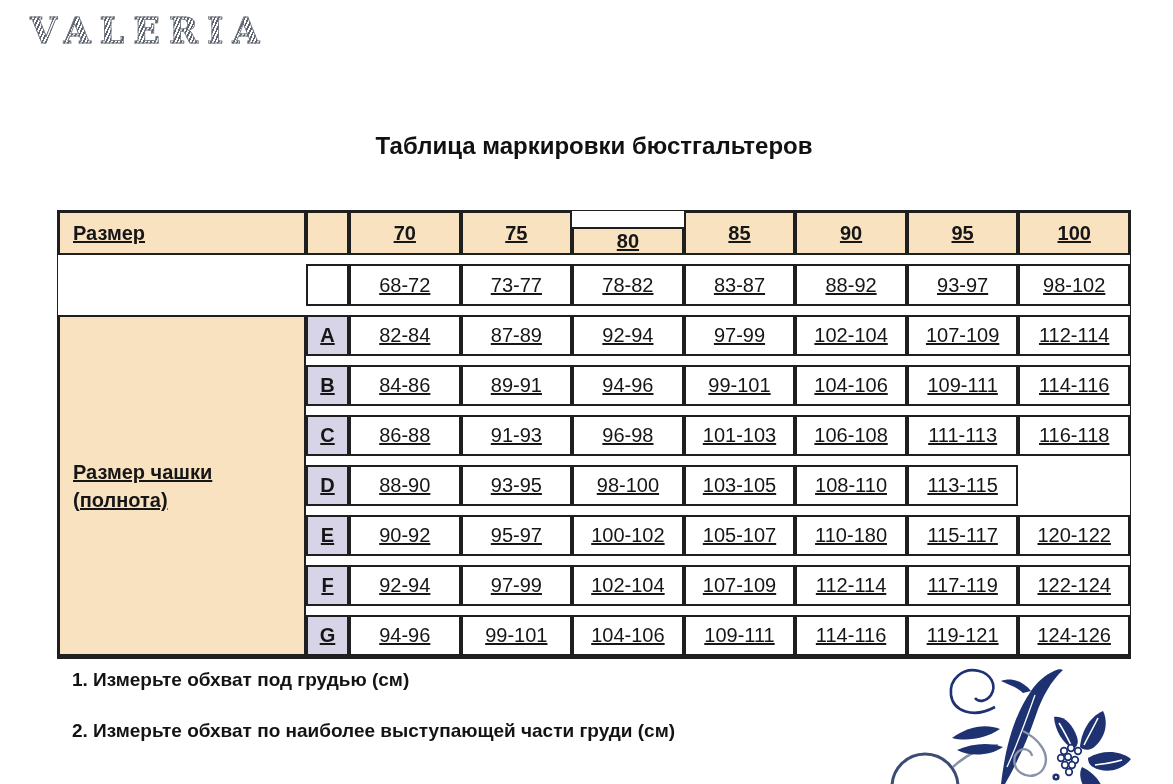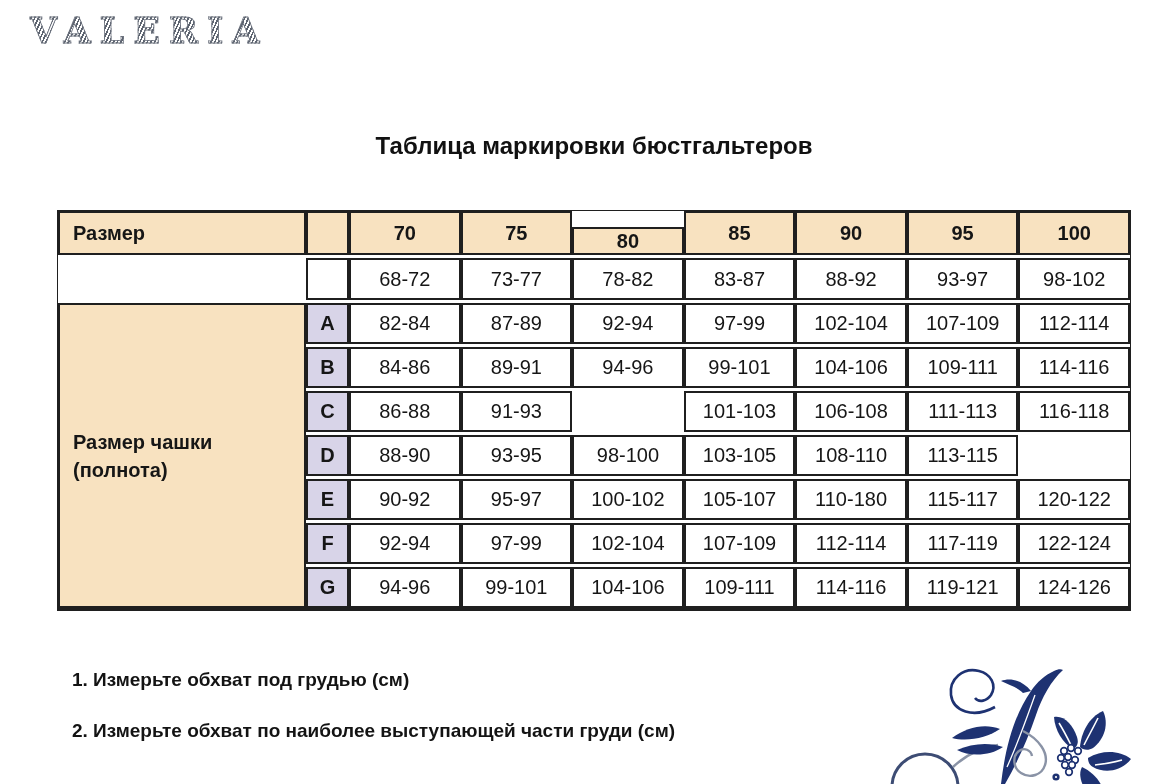--- a/index.html
+++ b/index.html
@@ -38,21 +38,22 @@
   }
   
   .table-wrap{
     position:absolute;left:57px;top:210px;width:1074px;
     border:1px solid var(--border);border-bottom-width:3px;background:#fff;
   }
   .grid{
     display:grid;width:100%;
     grid-template-columns:248px 43px repeat(7,1fr);
     grid-template-rows:44px 42px repeat(7,41px);
-    row-gap:3px;
+    row-gap:9px;
+    text-decoration:underline;
   }
   .c{
     border:2px solid var(--border);
     display:flex;align-items:center;justify-content:center;
     font-size:20px;background:#fff;line-height:1.15;
     white-space:nowrap;
   }
   .c.peach{background:var(--peach);}
   .c.lav{background:var(--lavender);}
   .c.b{font-weight:700;}
@@ -106,20 +107,21 @@
       <div class="c " style="grid-area: 4 / 3;">84-86</div>
       <div class="c " style="grid-area: 4 / 4;">89-91</div>
       <div class="c " style="grid-area: 4 / 5;">94-96</div>
       <div class="c " style="grid-area: 4 / 6;">99-101</div>
       <div class="c " style="grid-area: 4 / 7;">104-106</div>
       <div class="c " style="grid-area: 4 / 8;">109-111</div>
       <div class="c " style="grid-area: 4 / 9;">114-116</div>
       <div class="c lav b" style="grid-area: 5 / 2;">C</div>
       <div class="c " style="grid-area: 5 / 3;">86-88</div>
       <div class="c " style="grid-area: 5 / 4;">91-93</div>
+      <div class="c " style="grid-area: 5 / 5;">96-98</div>
       <div class="c " style="grid-area: 5 / 6;">101-103</div>
       <div class="c " style="grid-area: 5 / 7;">106-108</div>
       <div class="c " style="grid-area: 5 / 8;">111-113</div>
       <div class="c " style="grid-area: 5 / 9;">116-118</div>
       <div class="c lav b" style="grid-area: 6 / 2;">D</div>
       <div class="c " style="grid-area: 6 / 3;">88-90</div>
       <div class="c " style="grid-area: 6 / 4;">93-95</div>
       <div class="c " style="grid-area: 6 / 5;">98-100</div>
       <div class="c " style="grid-area: 6 / 6;">103-105</div>
       <div class="c " style="grid-area: 6 / 7;">108-110</div>

